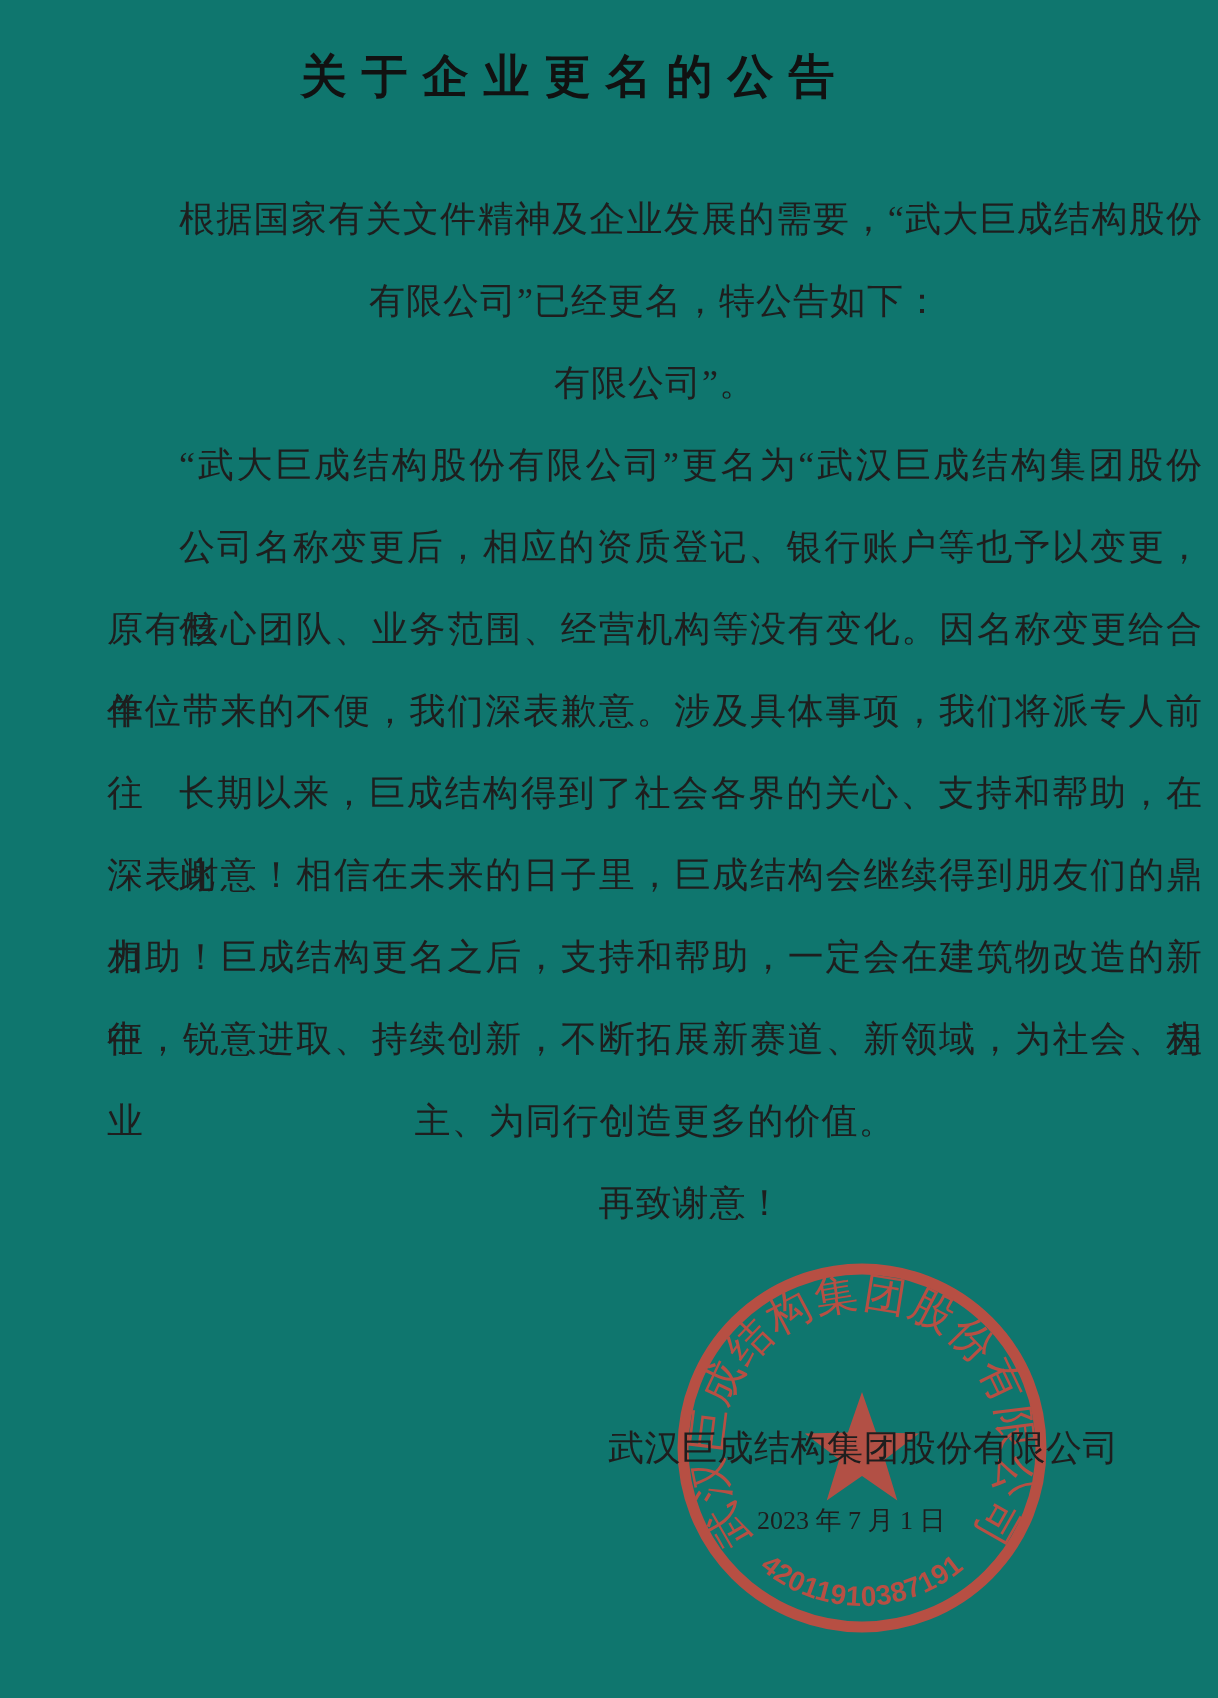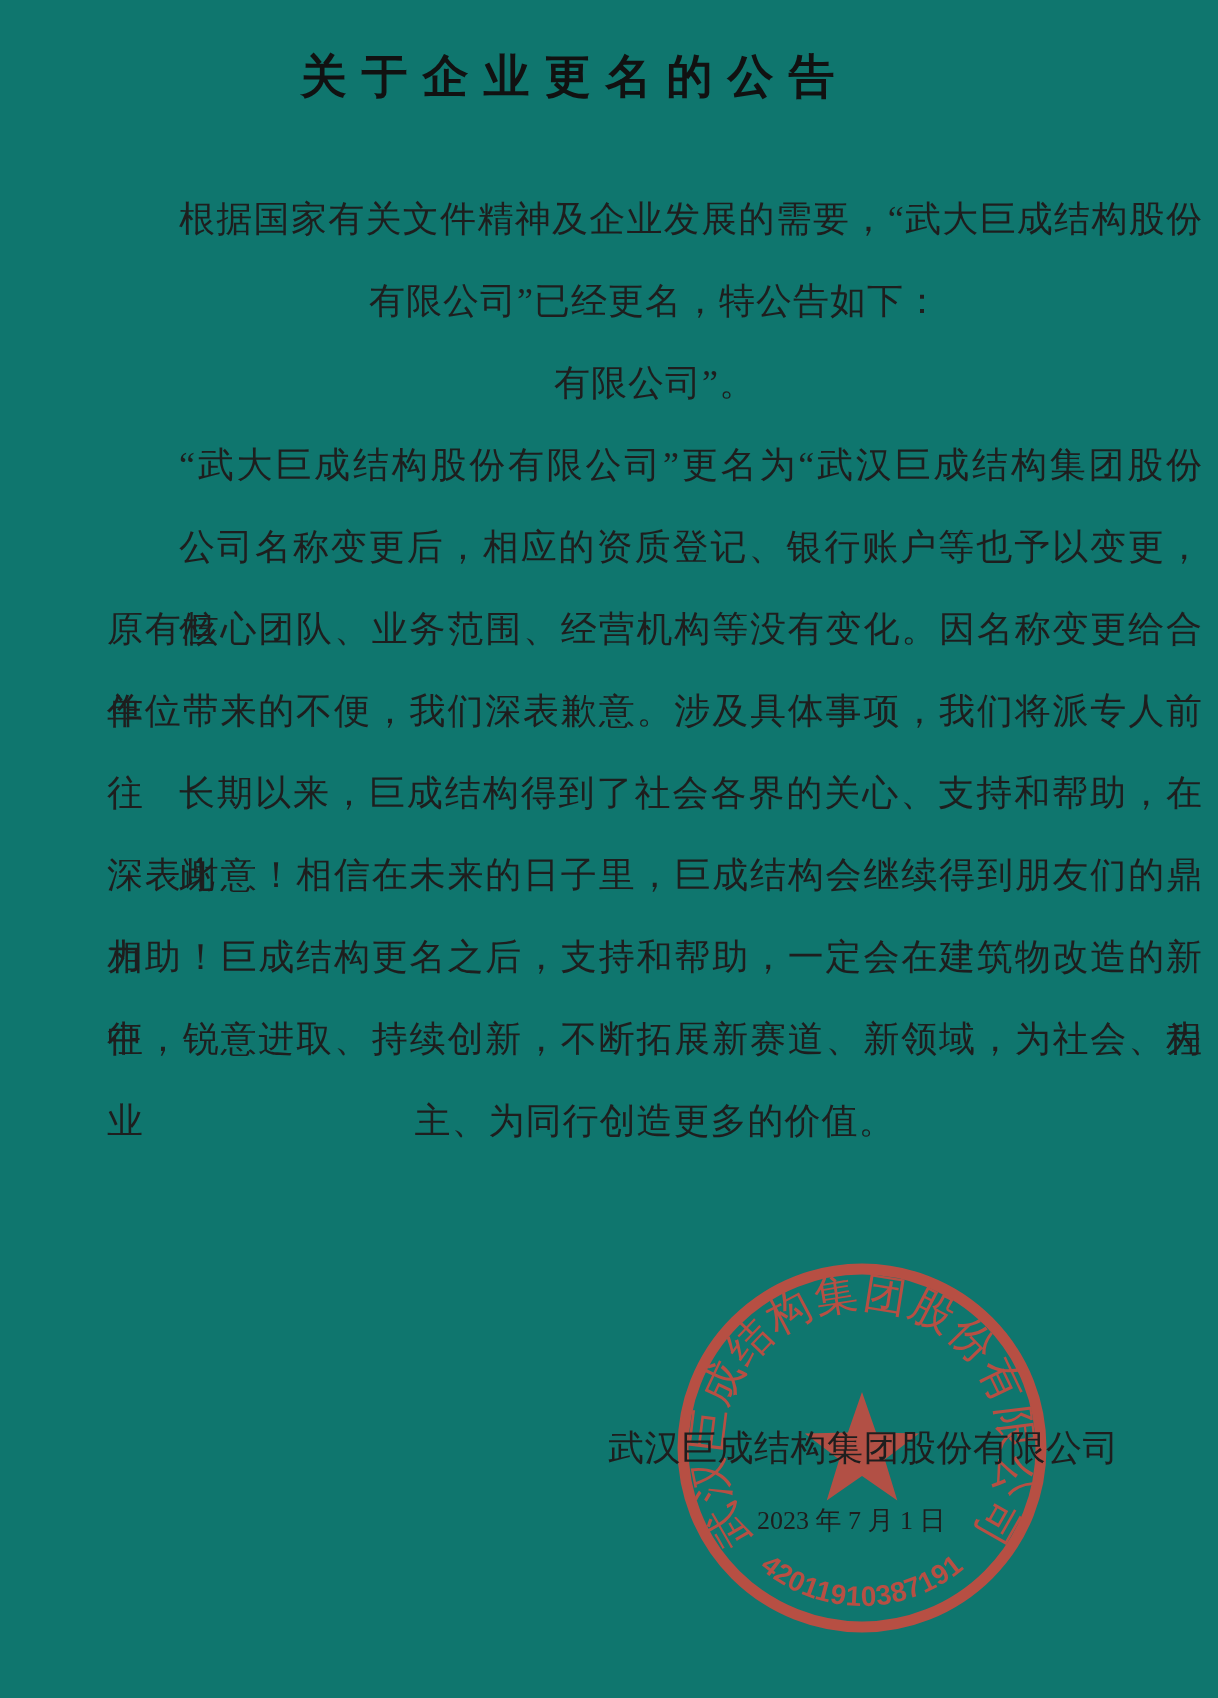--- a/index.html
+++ b/index.html
@@ -82,20 +82,21 @@
     <div class="line">有限公司”。</div>
     <div class="line indent fill">“武大巨成结构股份有限公司”更名为“武汉巨成结构集团股份</div>
     <div class="line indent fill">公司名称变更后，相应的资质登记、银行账户等也予以变更，但</div>
     <div class="line fill">原有核心团队、业务范围、经营机构等没有变化。因名称变更给合作</div>
     <div class="line fill">单位带来的不便，我们深表歉意。涉及具体事项，我们将派专人前往</div>
     <div class="line indent fill">长期以来，巨成结构得到了社会各界的关心、支持和帮助，在此</div>
     <div class="line fill">深表谢意！相信在未来的日子里，巨成结构会继续得到朋友们的鼎力</div>
     <div class="line fill">相助！巨成结构更名之后，支持和帮助，一定会在建筑物改造的新征程</div>
     <div class="line fill">中，锐意进取、持续创新，不断拓展新赛道、新领域，为社会、为业</div>
     <div class="line">主、为同行创造更多的价值。</div>
+    <div class="line indent">再致谢意！</div>
   </div>
 
   <div class="signature">武汉巨成结构集团股份有限公司</div>
 
   <div class="date-line">2023 年 7 月 1 日</div>
 
   <svg class="seal" viewBox="0 0 390 390" xmlns="http://www.w3.org/2000/svg">
     <defs>
       <path id="sealRingPath" d="M 87.8 285.0 A 140 140 0 1 1 302.2 285.0" fill="none"></path>
       <path id="sealCodePath" d="M 89.3 312.4 A 158 158 0 0 0 300.7 312.4" fill="none"></path>

